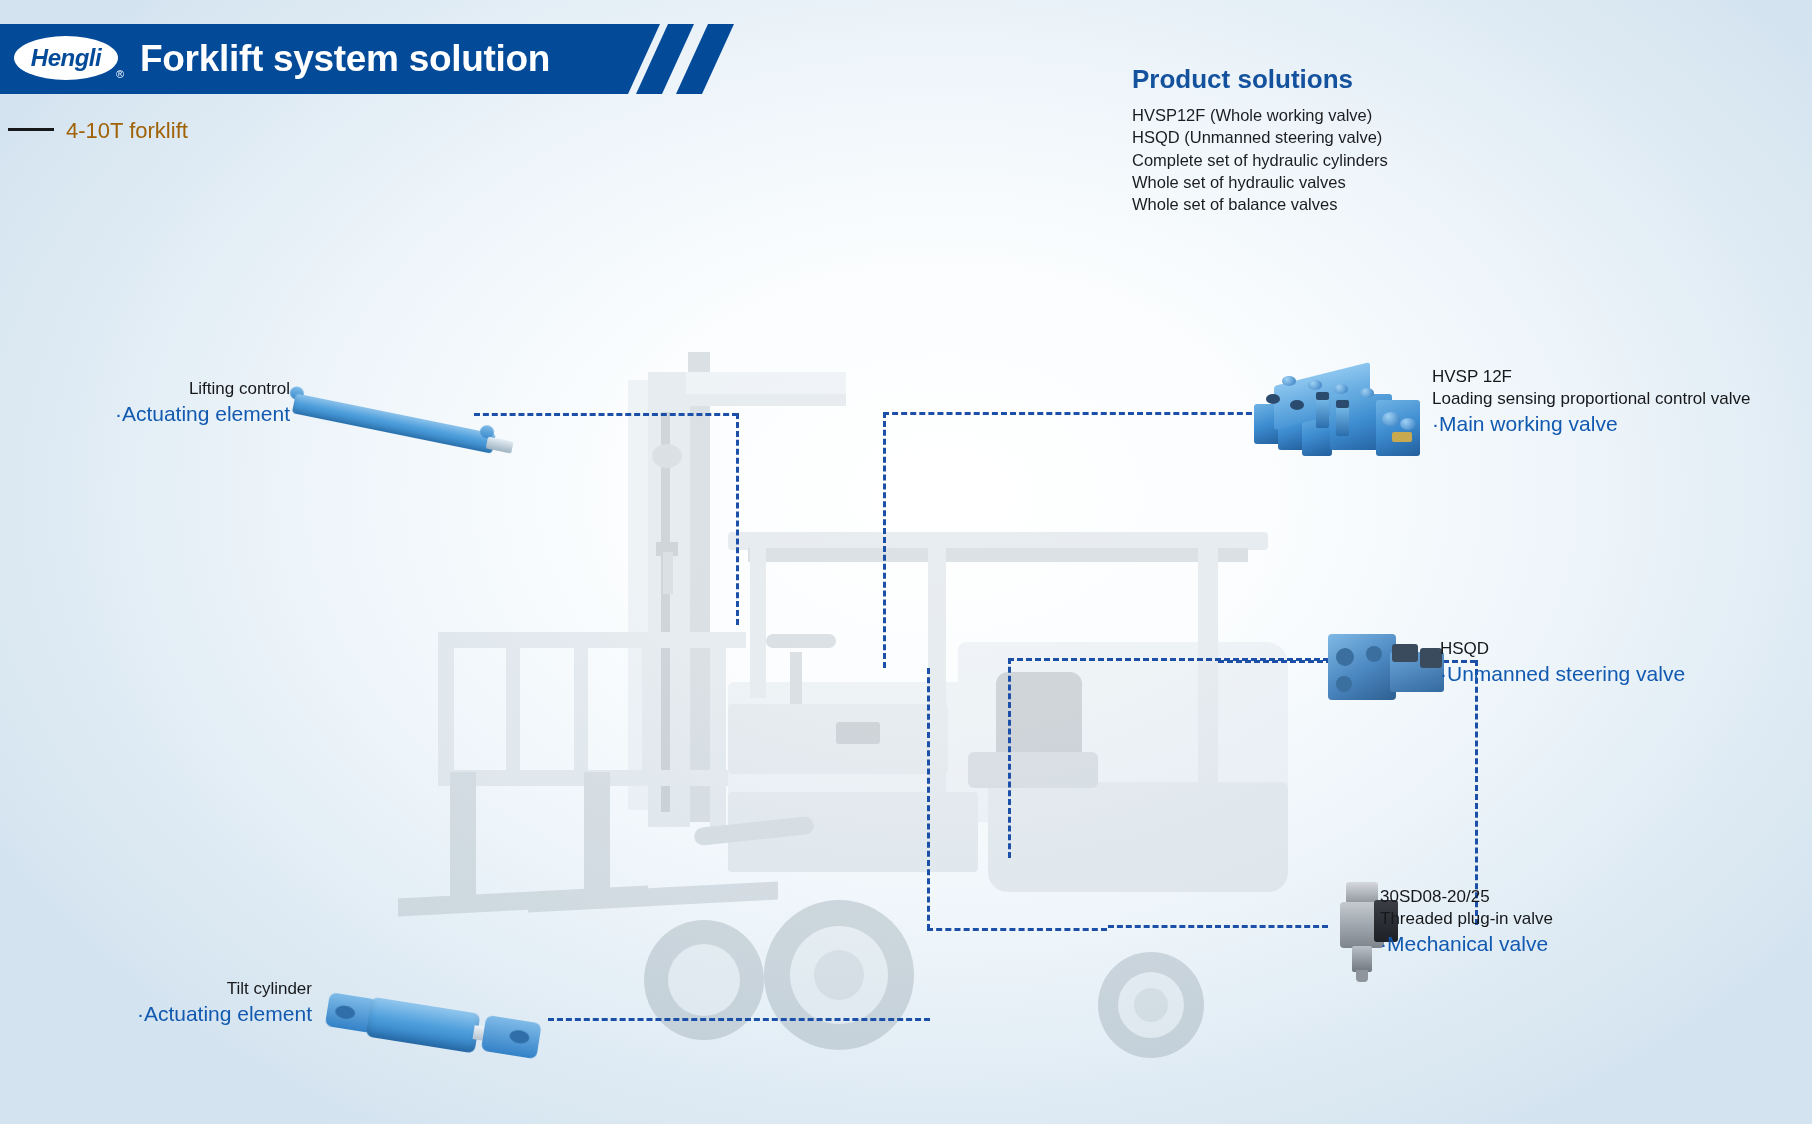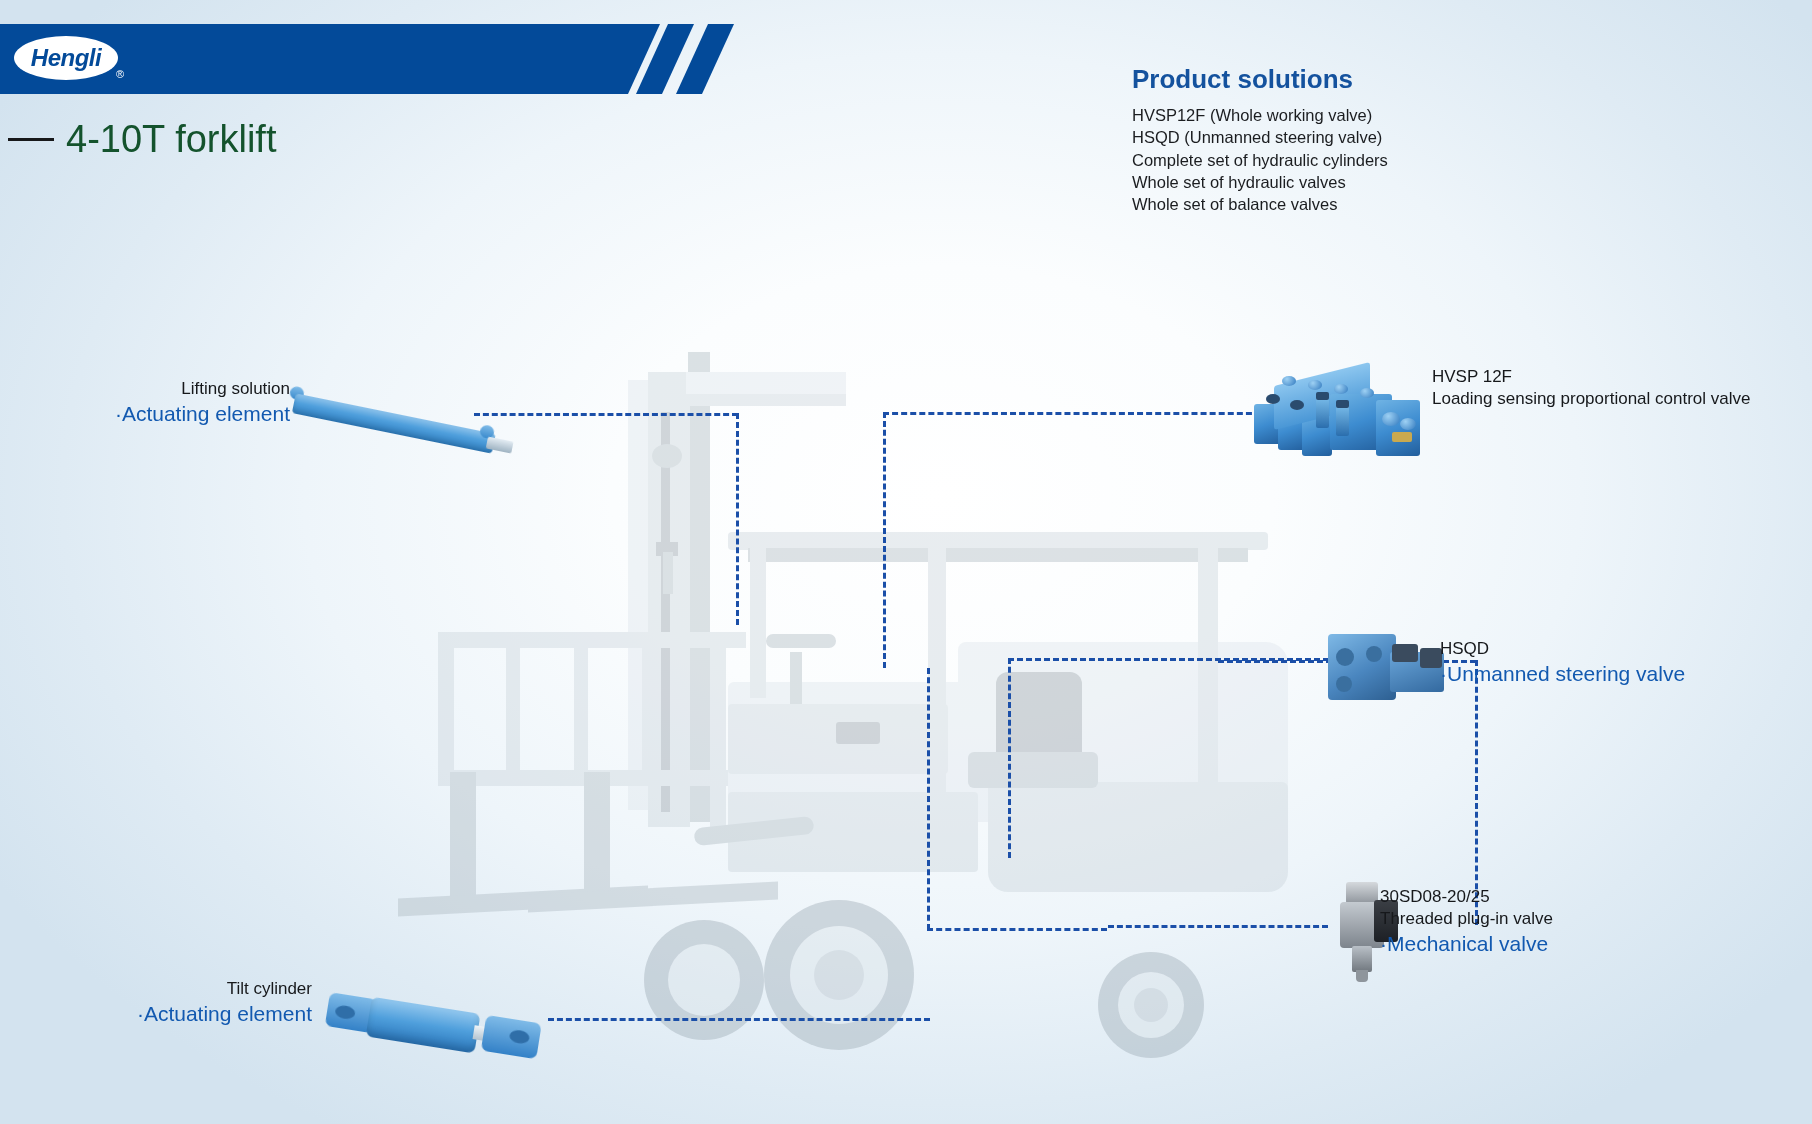--- a/index.html
+++ b/index.html
@@ -17,21 +17,21 @@
     clip-path:polygon(0 0, 660px 0, 628px 70px, 0 70px);}
   .slash{position:absolute;top:0;height:70px;width:26px;background:#034a99;}
   .s1{left:636px;clip-path:polygon(32px 0,58px 0,26px 70px,0 70px);width:58px;}
   .s2{left:676px;clip-path:polygon(32px 0,58px 0,26px 70px,0 70px);width:58px;}
   .logo{position:absolute;left:14px;top:12px;width:104px;height:44px;
     background:#ffffff;border-radius:52px/22px;display:flex;align-items:center;justify-content:center;}
   .logo-text{color:#034a99;font-weight:bold;font-size:24px;letter-spacing:-.5px;font-style:italic;}
   .logo-r{position:absolute;left:116px;top:44px;color:#ffffff;font-size:11px;}
   .banner-title{position:absolute;left:140px;top:14px;color:#fff;font-size:37px;
     font-weight:bold;letter-spacing:-.3px;white-space:nowrap;}
-  .subtitle{position:absolute;left:8px;top:118px;font-size:38px;color:#14532d;white-space:nowrap;}
+  .subtitle{position:absolute;left:8px;top:118px;font-size:22px;color:#a16207;white-space:nowrap;}
   .subtitle .dash{display:inline-block;width:46px;border-top:3px solid #17181a;
     vertical-align:middle;margin-right:12px;margin-bottom:5px;}
 
   
   .prod{position:absolute;left:1132px;top:64px;}
   .prod-title{font-size:26px;font-weight:bold;color:#14529e;margin-bottom:9px;white-space:nowrap;}
   .prod-line{font-size:16.5px;color:#1b1d20;line-height:22.3px;white-space:nowrap;}
 
   
   .callout{position:absolute;white-space:nowrap;}
@@ -117,20 +117,21 @@
 <body>
 
 <div class="banner">
   <div class="banner-bar"></div>
   <div class="slash s1"></div>
   <div class="slash s2"></div>
   <div class="logo">
     <span class="logo-text">Hengli</span>
   </div>
   <span class="logo-r">®</span>
+  <div class="banner-title">Forklift system solution</div>
 </div>
 <div class="subtitle">
   <span class="dash"></span><span>4-10T forklift</span>
 </div>
 
 <div class="prod">
   <div class="prod-title">Product solutions</div>
   <div class="prod-line">HVSP12F (Whole working valve)</div>
   <div class="prod-line">HSQD (Unmanned steering valve)</div>
   <div class="prod-line">Complete set of hydraulic cylinders</div>
@@ -263,32 +264,33 @@
 
 <div class="cart">
   <div class="cv-hex"></div>
   <div class="cv-body"></div>
   <div class="cv-coil"></div>
   <div class="cv-stem"></div>
   <div class="cv-tip"></div>
 </div>
 
 <div class="callout t-right" style="left:0px;top:378px;width:290px;">
-  <div class="co-sub">Lifting solution</div>
+  <div class="co-sub">Lifting control</div>
   <div class="co-main">·Actuating element</div>
 </div>
 
 <div class="callout t-right" style="left:0px;top:978px;width:312px;">
   <div class="co-sub">Tilt cylinder</div>
   <div class="co-main">·Actuating element</div>
 </div>
 
 <div class="callout" style="left:1432px;top:366px;">
   <div class="co-sub">HVSP 12F</div>
   <div class="co-sub">Loading sensing proportional control valve</div>
+  <div class="co-main">·Main working valve</div>
 </div>
 
 <div class="callout" style="left:1440px;top:638px;">
   <div class="co-sub">HSQD</div>
   <div class="co-main">·Unmanned steering valve</div>
 </div>
 
 <div class="callout" style="left:1380px;top:886px;">
   <div class="co-sub">30SD08-20/25</div>
   <div class="co-sub">Threaded plug-in valve</div>

